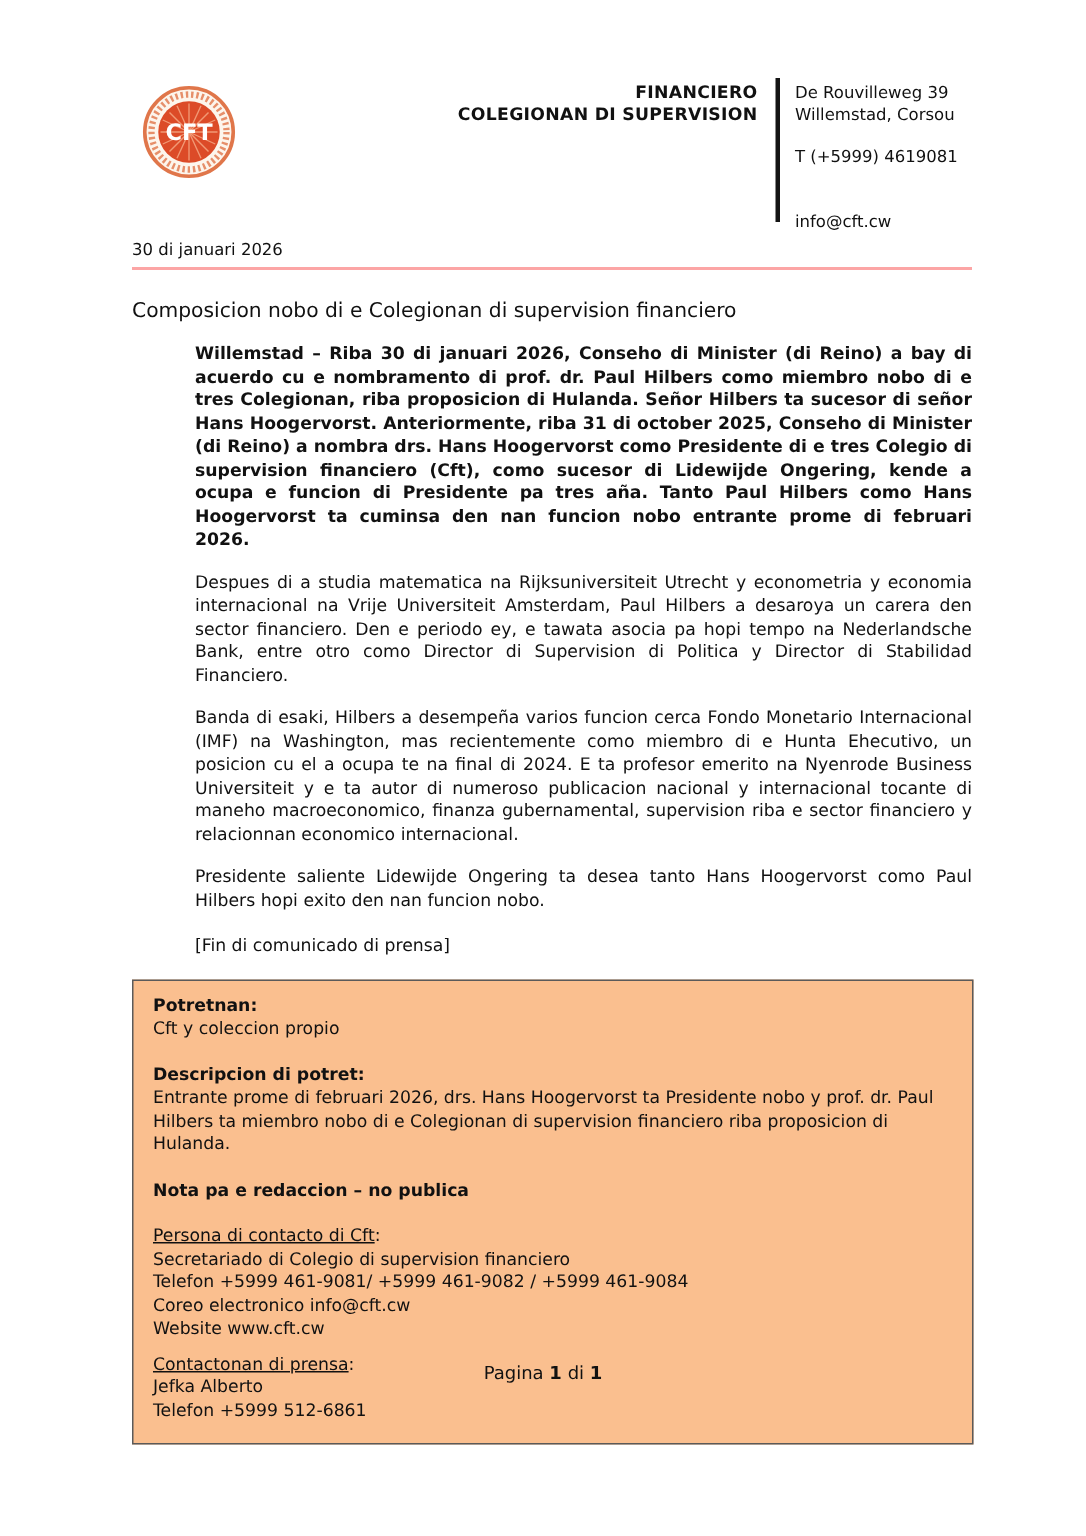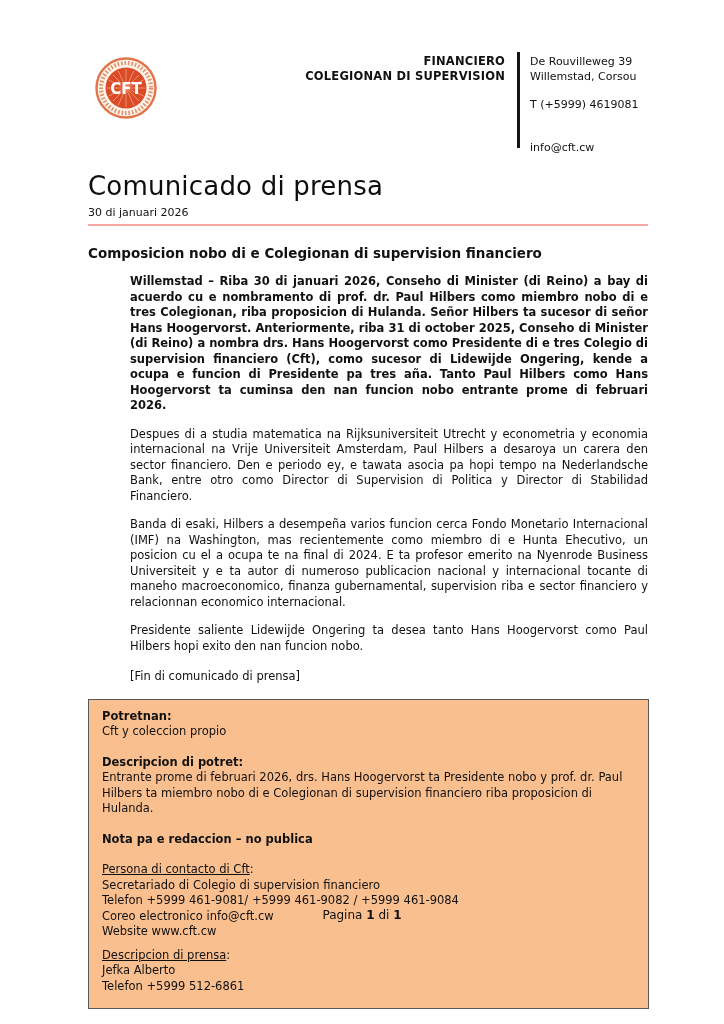--- a/index.html
+++ b/index.html
@@ -57,21 +57,21 @@
   }
   .doc-date {
     font-size: 11px;
     margin-top: 5px;
     padding-bottom: 5px;
     border-bottom: 2px solid #fca5a5;
   }
   .doc-heading {
     margin-top: 19px;
     font-size: 13.5px;
-    font-weight: bold;
+    font-weight: normal;
   }
 
   
   .para {
     font-size: 11.5px;
     line-height: 15.5px;
     text-align: justify;
     margin-top: 13px;
     margin-left: 42px;
   }
@@ -138,21 +138,20 @@
       <div class="vbar"></div>
       <div class="address">
         <div>De Rouvilleweg 39</div>
         <div>Willemstad, Corsou</div>
         <div class="addr-phone">T (+5999) 4619081</div>
         <div class="addr-email">info@cft.cw</div>
       </div>
     </div>
   </div>
 
-  <h1 class="doc-title">Comunicado di prensa</h1>
   <div class="doc-date">30 di januari 2026</div>
 
   <h2 class="doc-heading">Composicion nobo di e Colegionan di supervision financiero</h2>
 
   <p class="para lead">Willemstad – Riba 30 di januari 2026, Conseho di Minister (di Reino) a bay di acuerdo cu e nombramento di prof. dr. Paul Hilbers como miembro nobo di e tres Colegionan, riba proposicion di Hulanda. Señor Hilbers ta sucesor di señor Hans Hoogervorst. Anteriormente, riba 31 di october 2025, Conseho di Minister (di Reino) a nombra drs. Hans Hoogervorst como Presidente di e tres Colegio di supervision financiero (Cft), como sucesor di Lidewijde Ongering, kende a ocupa e funcion di Presidente pa tres aña. Tanto Paul Hilbers como Hans Hoogervorst ta cuminsa den nan funcion nobo entrante prome di februari 2026.</p>
   <p class="para">Despues di a studia matematica na Rijksuniversiteit Utrecht y econometria y economia internacional na Vrije Universiteit Amsterdam, Paul Hilbers a desaroya un carera den sector financiero. Den e periodo ey, e tawata asocia pa hopi tempo na Nederlandsche Bank, entre otro como Director di Supervision di Politica y Director di Stabilidad Financiero.</p>
   <p class="para">Banda di esaki, Hilbers a desempeña varios funcion cerca Fondo Monetario Internacional (IMF) na Washington, mas recientemente como miembro di e Hunta Ehecutivo, un posicion cu el a ocupa te na final di 2024. E ta profesor emerito na Nyenrode Business Universiteit y e ta autor di numeroso publicacion nacional y internacional tocante di maneho macroeconomico, finanza gubernamental, supervision riba e sector financiero y relacionnan economico internacional.</p>
   <p class="para">Presidente saliente Lidewijde Ongering ta desea tanto Hans Hoogervorst como Paul Hilbers hopi exito den nan funcion nobo.</p>
   <p class="para fin">[Fin di comunicado di prensa]</p>
 
@@ -168,21 +167,21 @@
     <div class="bold">Nota pa e redaccion – no publica</div>
     <div class="gap"></div>
 
     <div><span class="ul">Persona di contacto di Cft</span><span>:</span></div>
     <div>Secretariado di Colegio di supervision financiero</div>
     <div>Telefon +5999 461-9081/ +5999 461-9082 / +5999 461-9084</div>
     <div>Coreo electronico info@cft.cw</div>
     <div>Website www.cft.cw</div>
     <div class="gap-sm"></div>
 
-    <div><span class="ul">Descripcion di prensa</span><span>:</span></div>
+    <div><span class="ul">Contactonan di prensa</span><span>:</span></div>
     <div>Jefka Alberto</div>
     <div>Telefon +5999 512-6861</div>
   </div>
 
   <div class="page-footer">
     <span>Pagina</span>&nbsp;<b>1</b>&nbsp;<span>di</span>&nbsp;<b>1</b>
   </div>
 
 </div>
 

